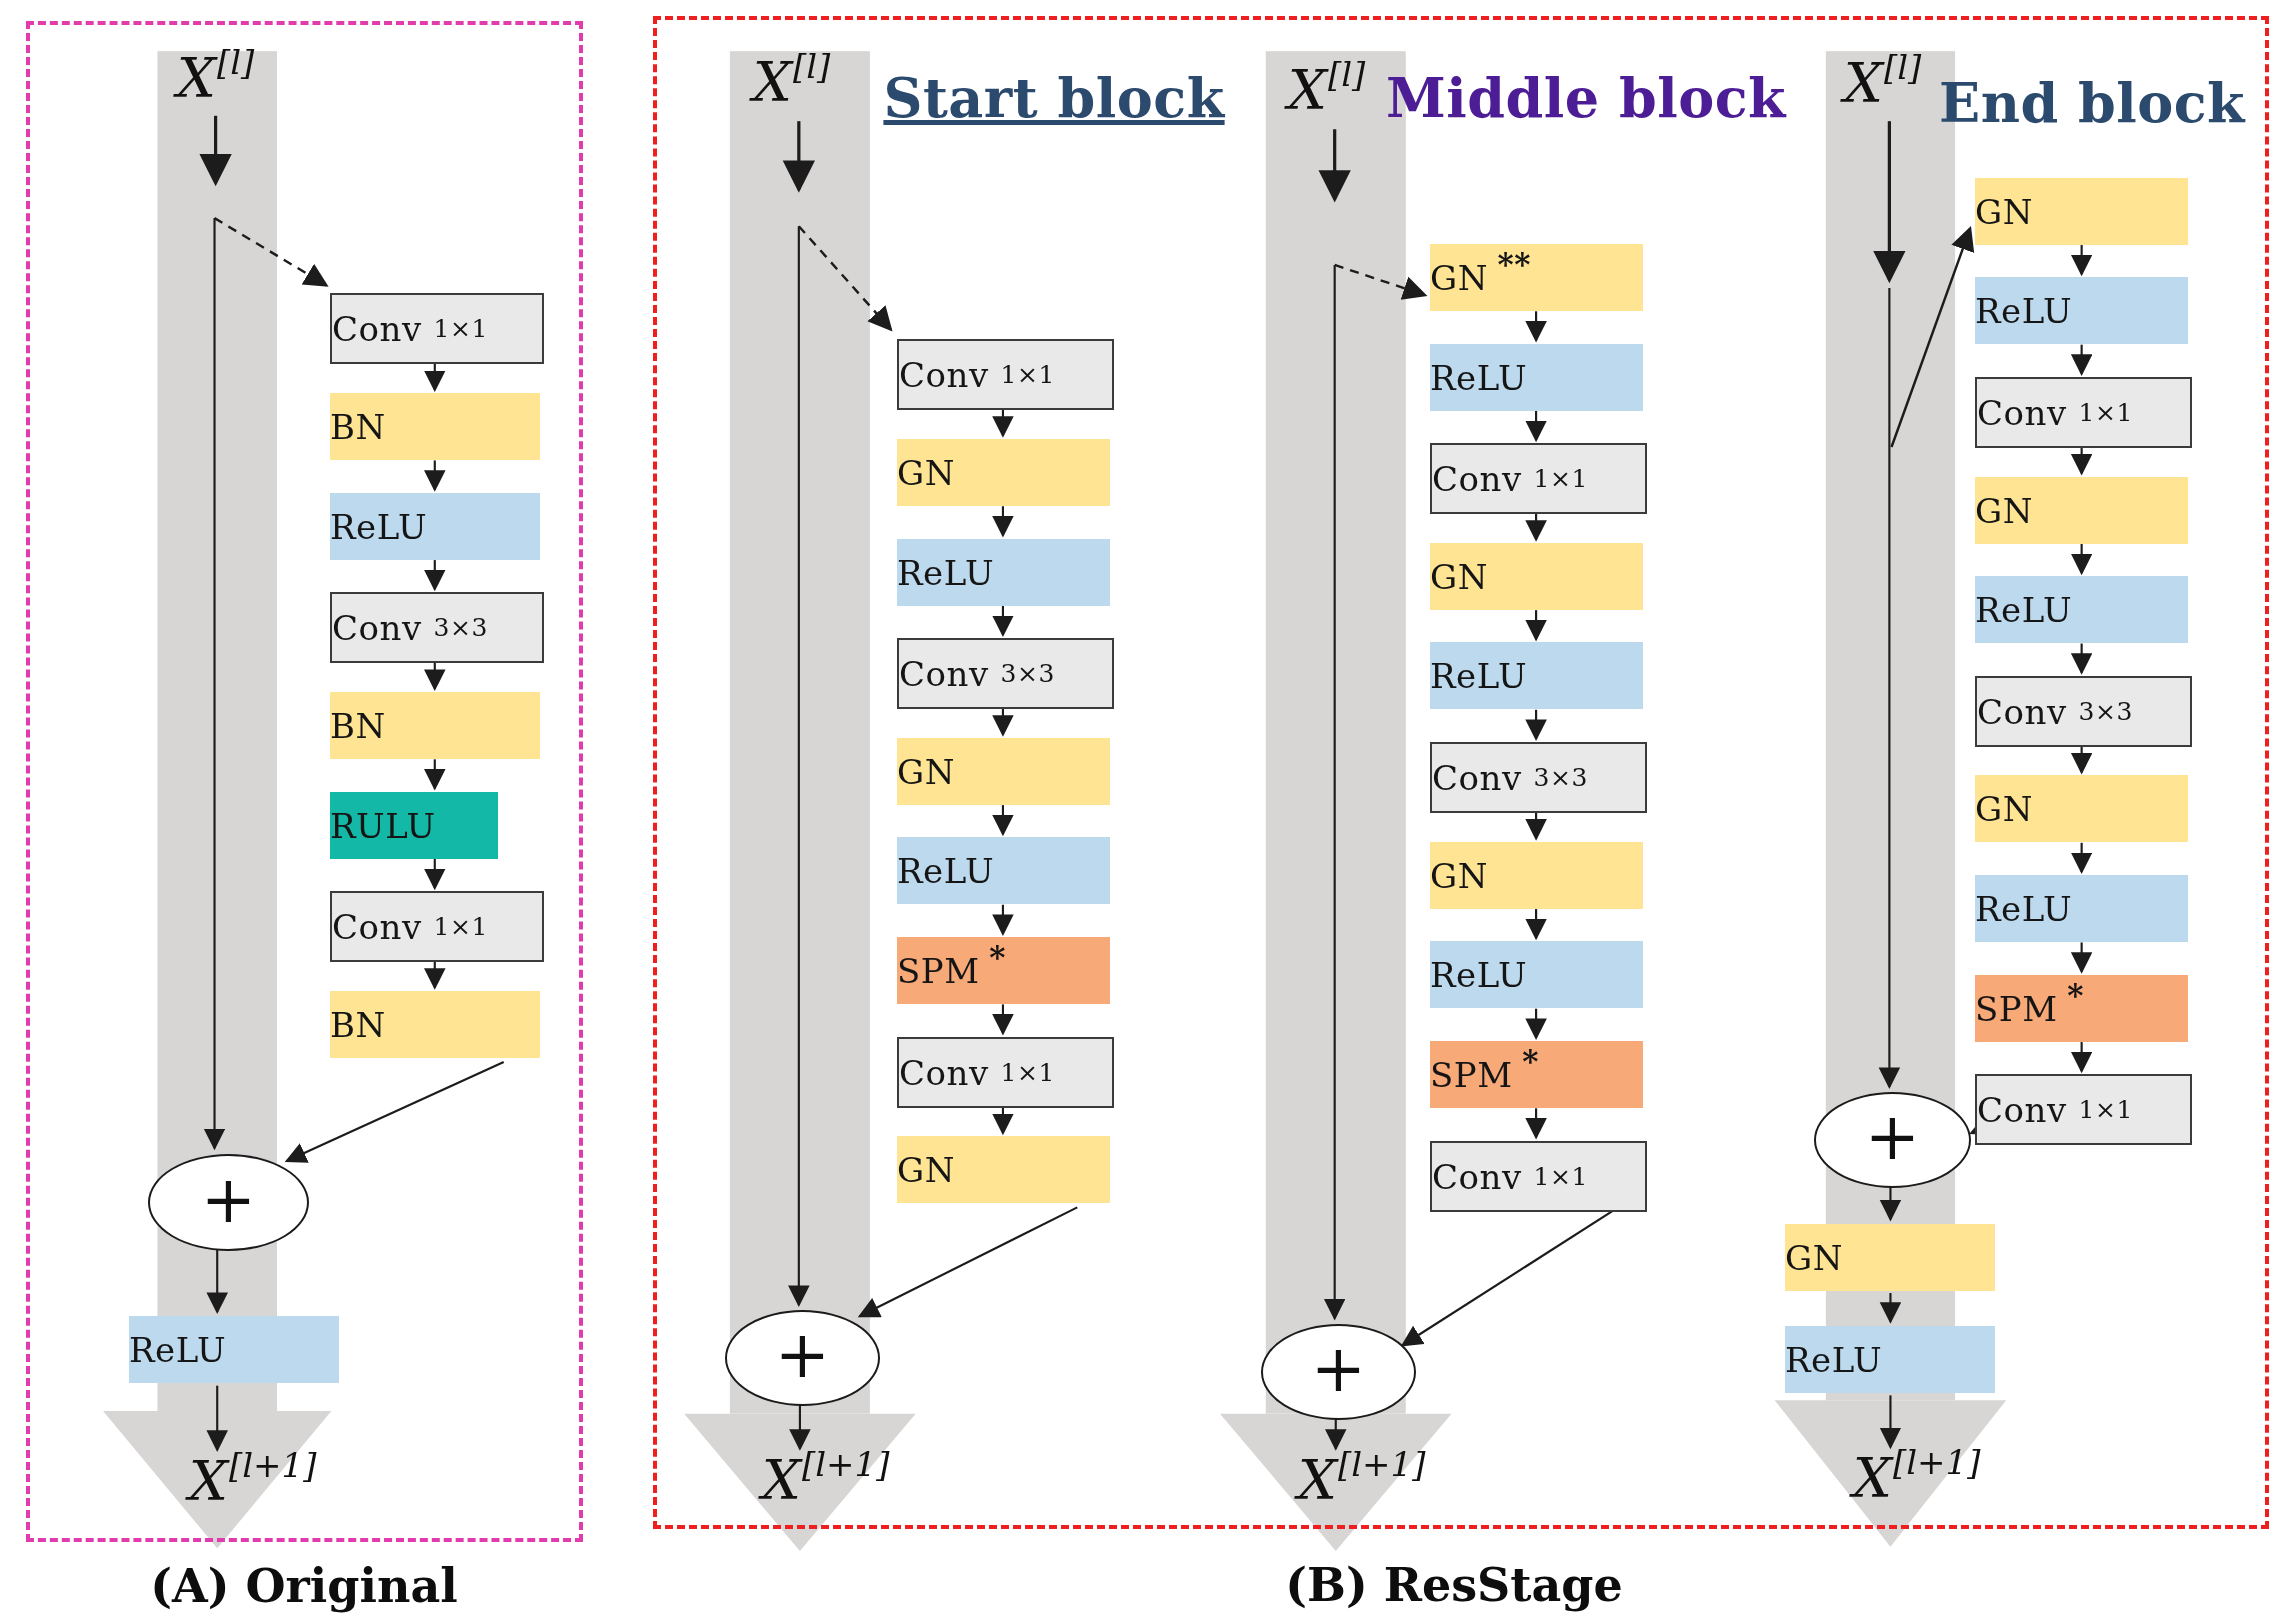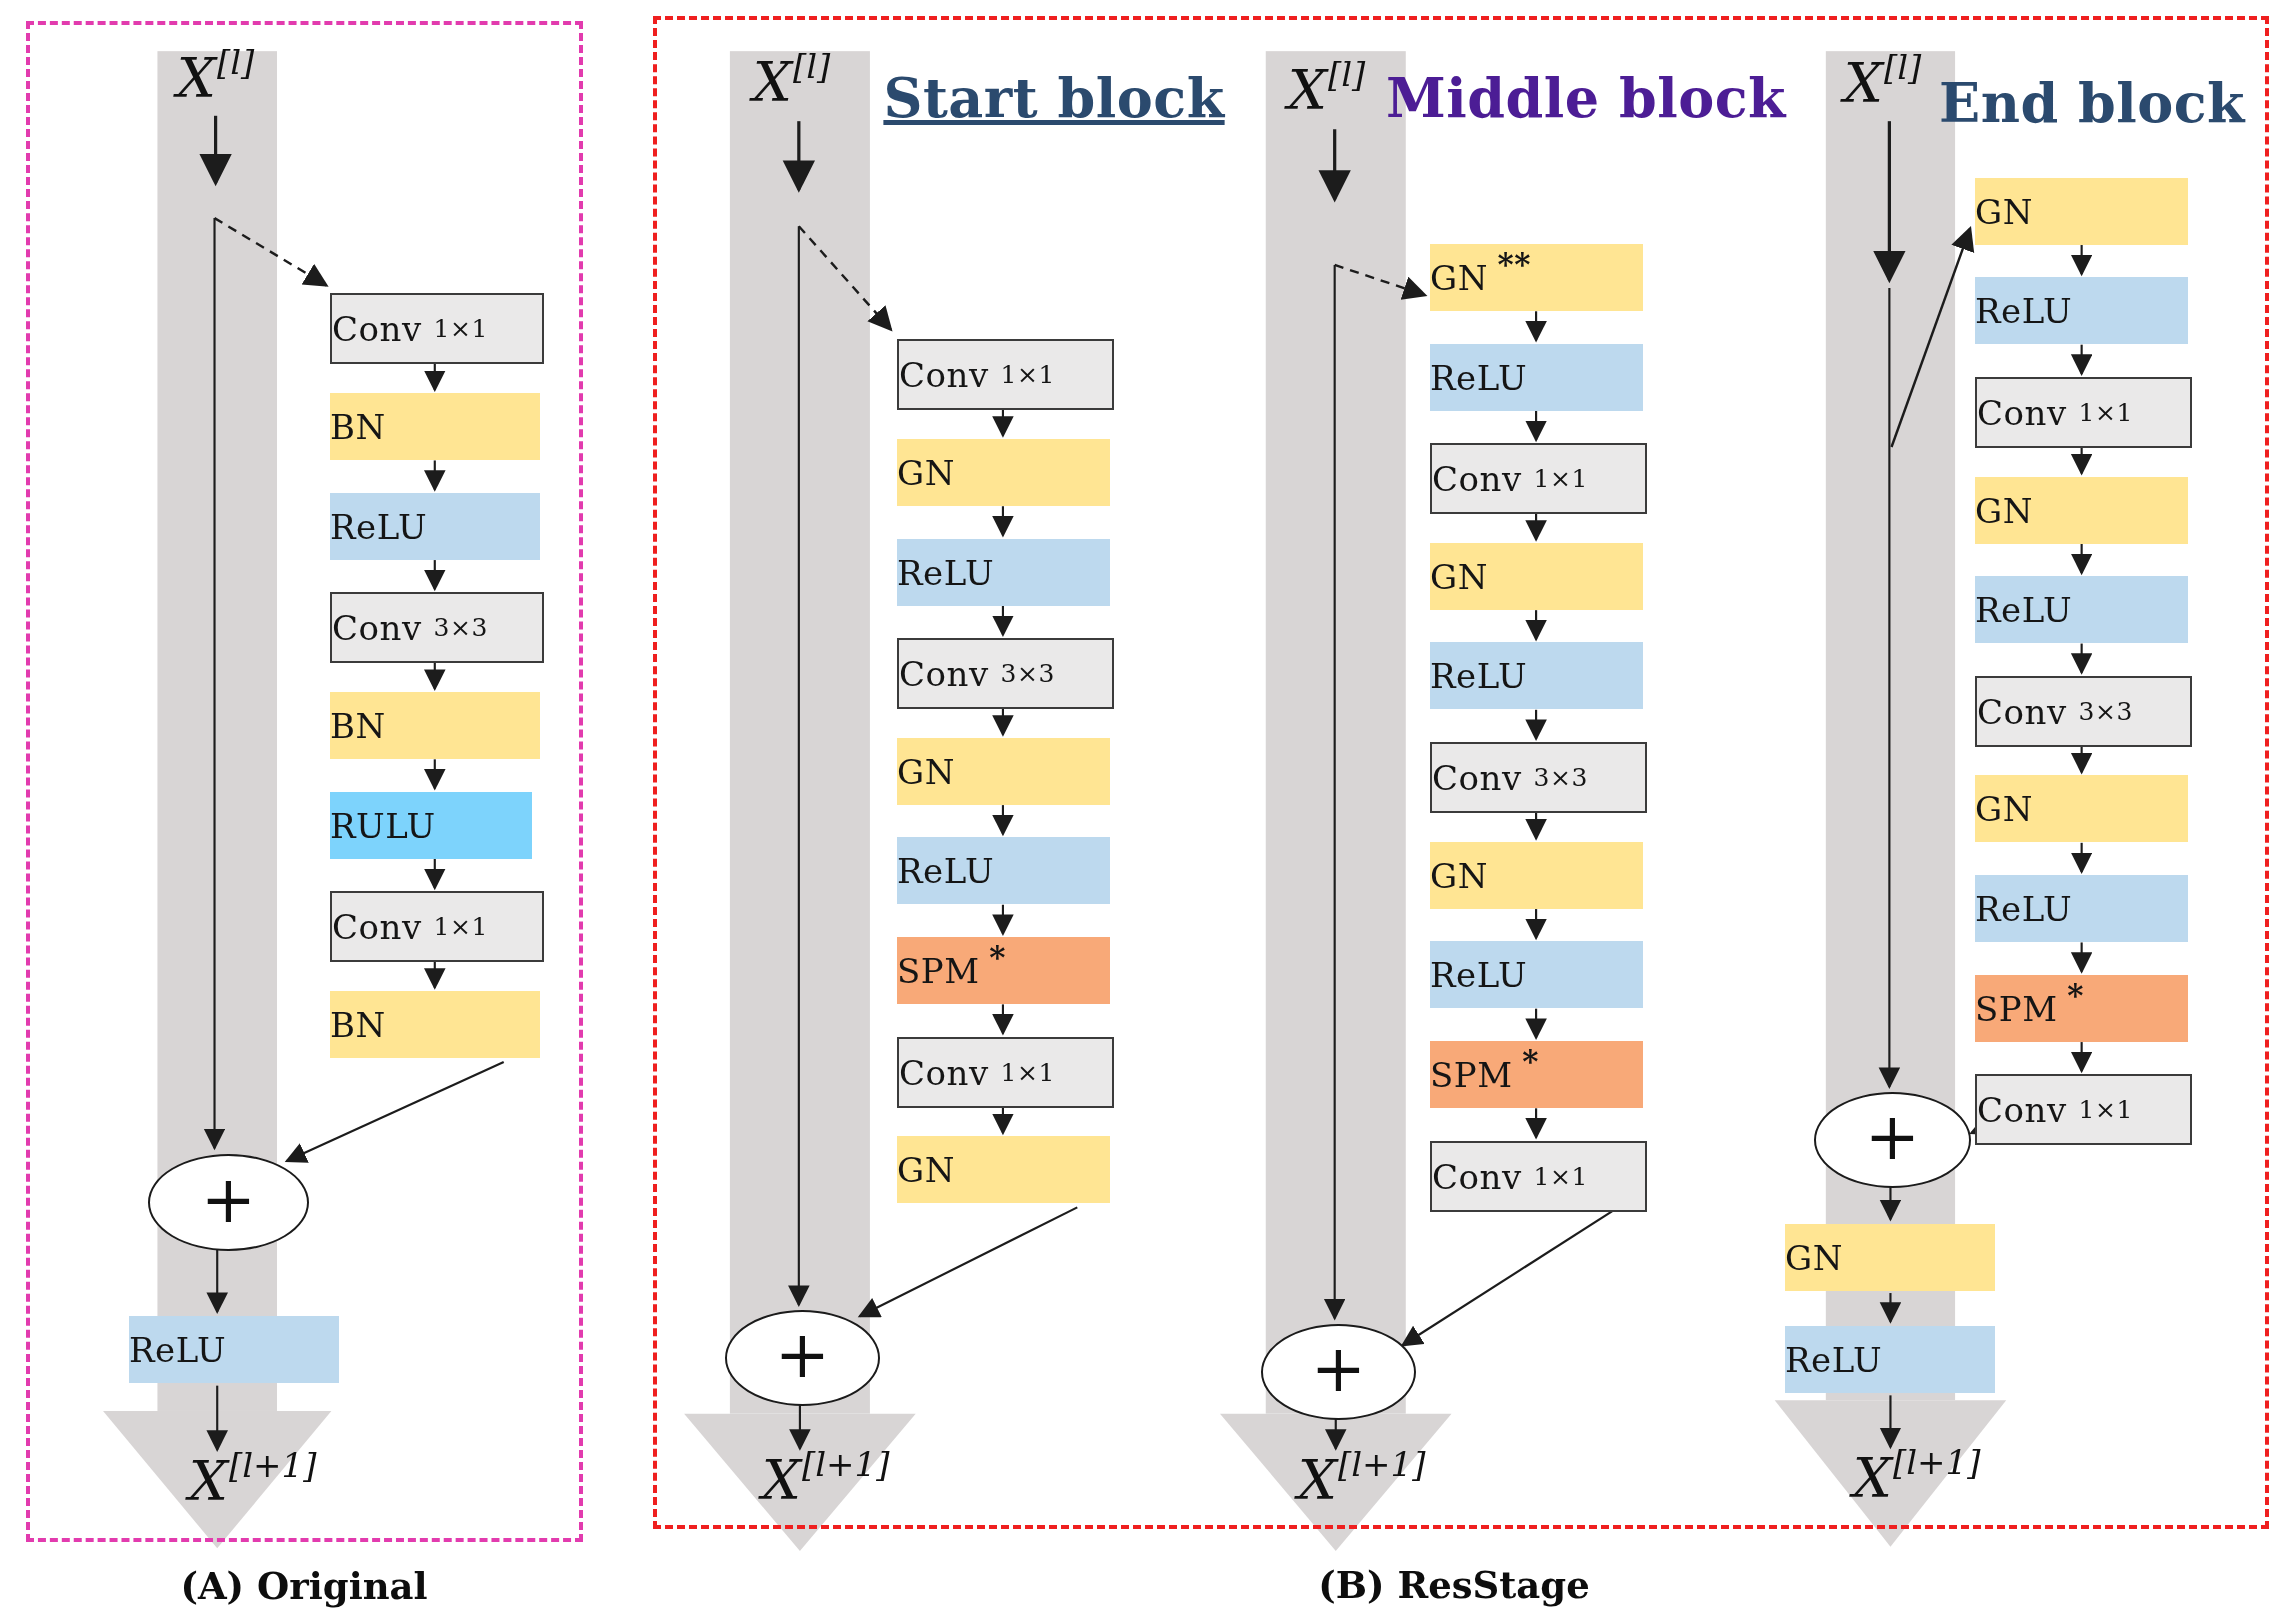--- a/index.html
+++ b/index.html
@@ -12,21 +12,21 @@
   .node .sub{font-size:25px;vertical-align:-2.2px;margin-left:12px;}
   .node .mark{font-size:31px;font-weight:bold;position:relative;top:-14px;margin-left:9.7px;}
   .conv{background:#eae9e9;border:2.7px solid #3b3b3b;}
   .mathlab{position:absolute;transform:translate(-50%,-50%);font-style:italic;font-size:55px;white-space:nowrap;}
   .mathlab sup{font-size:34px;position:relative;top:-4.3px;left:1.1px;}
   .plusnode{position:absolute;background:#fff;border:2.7px solid #1b1b1b;border-radius:50%;
             display:flex;align-items:center;justify-content:center;}
   .plusnode span{font-size:66px;line-height:1;margin-top:-5.4px;}
   .blocktitle{position:absolute;transform:translate(-50%,-50%);font-weight:bold;font-size:54px;
               white-space:nowrap;letter-spacing:0.5px;}
-  .caption{position:absolute;transform:translate(-50%,-50%);font-weight:bold;font-size:37px;color:#0d0d0d;white-space:nowrap;}
+  .caption{position:absolute;transform:translate(-50%,-50%);font-weight:bold;font-size:46px;color:#0d0d0d;white-space:nowrap;}
 </style>
 </head>
 <body>
 
 <div class="stage">
   <svg class="overlay" width="2273" height="1621" viewBox="0 0 4220 3010">
     <defs>
       <marker id="ah" markerWidth="11" markerHeight="11" refX="9" refY="5" orient="auto" markerUnits="strokeWidth">
         <path d="M0,0 L10,5 L0,10 z" fill="#1c1c1c"></path>
       </marker>
@@ -116,21 +116,21 @@
       <div class="node" style="left: 330px; top: 493px; width: 210px; height: 67px; background: rgb(189, 217, 238);">
         <span>ReLU</span>
       </div>
       <div class="node conv" style="left: 330px; top: 592px; width: 210px; height: 67px; background: rgb(234, 233, 233); border-color: rgb(59, 59, 59);">
         <span>Conv</span>
         <span class="sub">3×3</span>
       </div>
       <div class="node" style="left: 330px; top: 692px; width: 210px; height: 67px; background: rgb(255, 229, 147);">
         <span>BN</span>
       </div>
-      <div class="node" style="left: 330px; top: 792px; width: 202px; height: 67px; background: #7dd3fc;">
+      <div class="node" style="left: 330px; top: 792px; width: 168px; height: 67px; background: #14b8a6;">
         <span>RULU</span>
       </div>
       <div class="node conv" style="left: 330px; top: 891px; width: 210px; height: 67px; background: rgb(234, 233, 233); border-color: rgb(59, 59, 59);">
         <span>Conv</span>
         <span class="sub">1×1</span>
       </div>
       <div class="node" style="left: 330px; top: 991px; width: 210px; height: 67px; background: rgb(255, 229, 147);">
         <span>BN</span>
       </div>
       <div class="plusnode" style="left: 148px; top: 1154px; width: 157px; height: 93px;">

